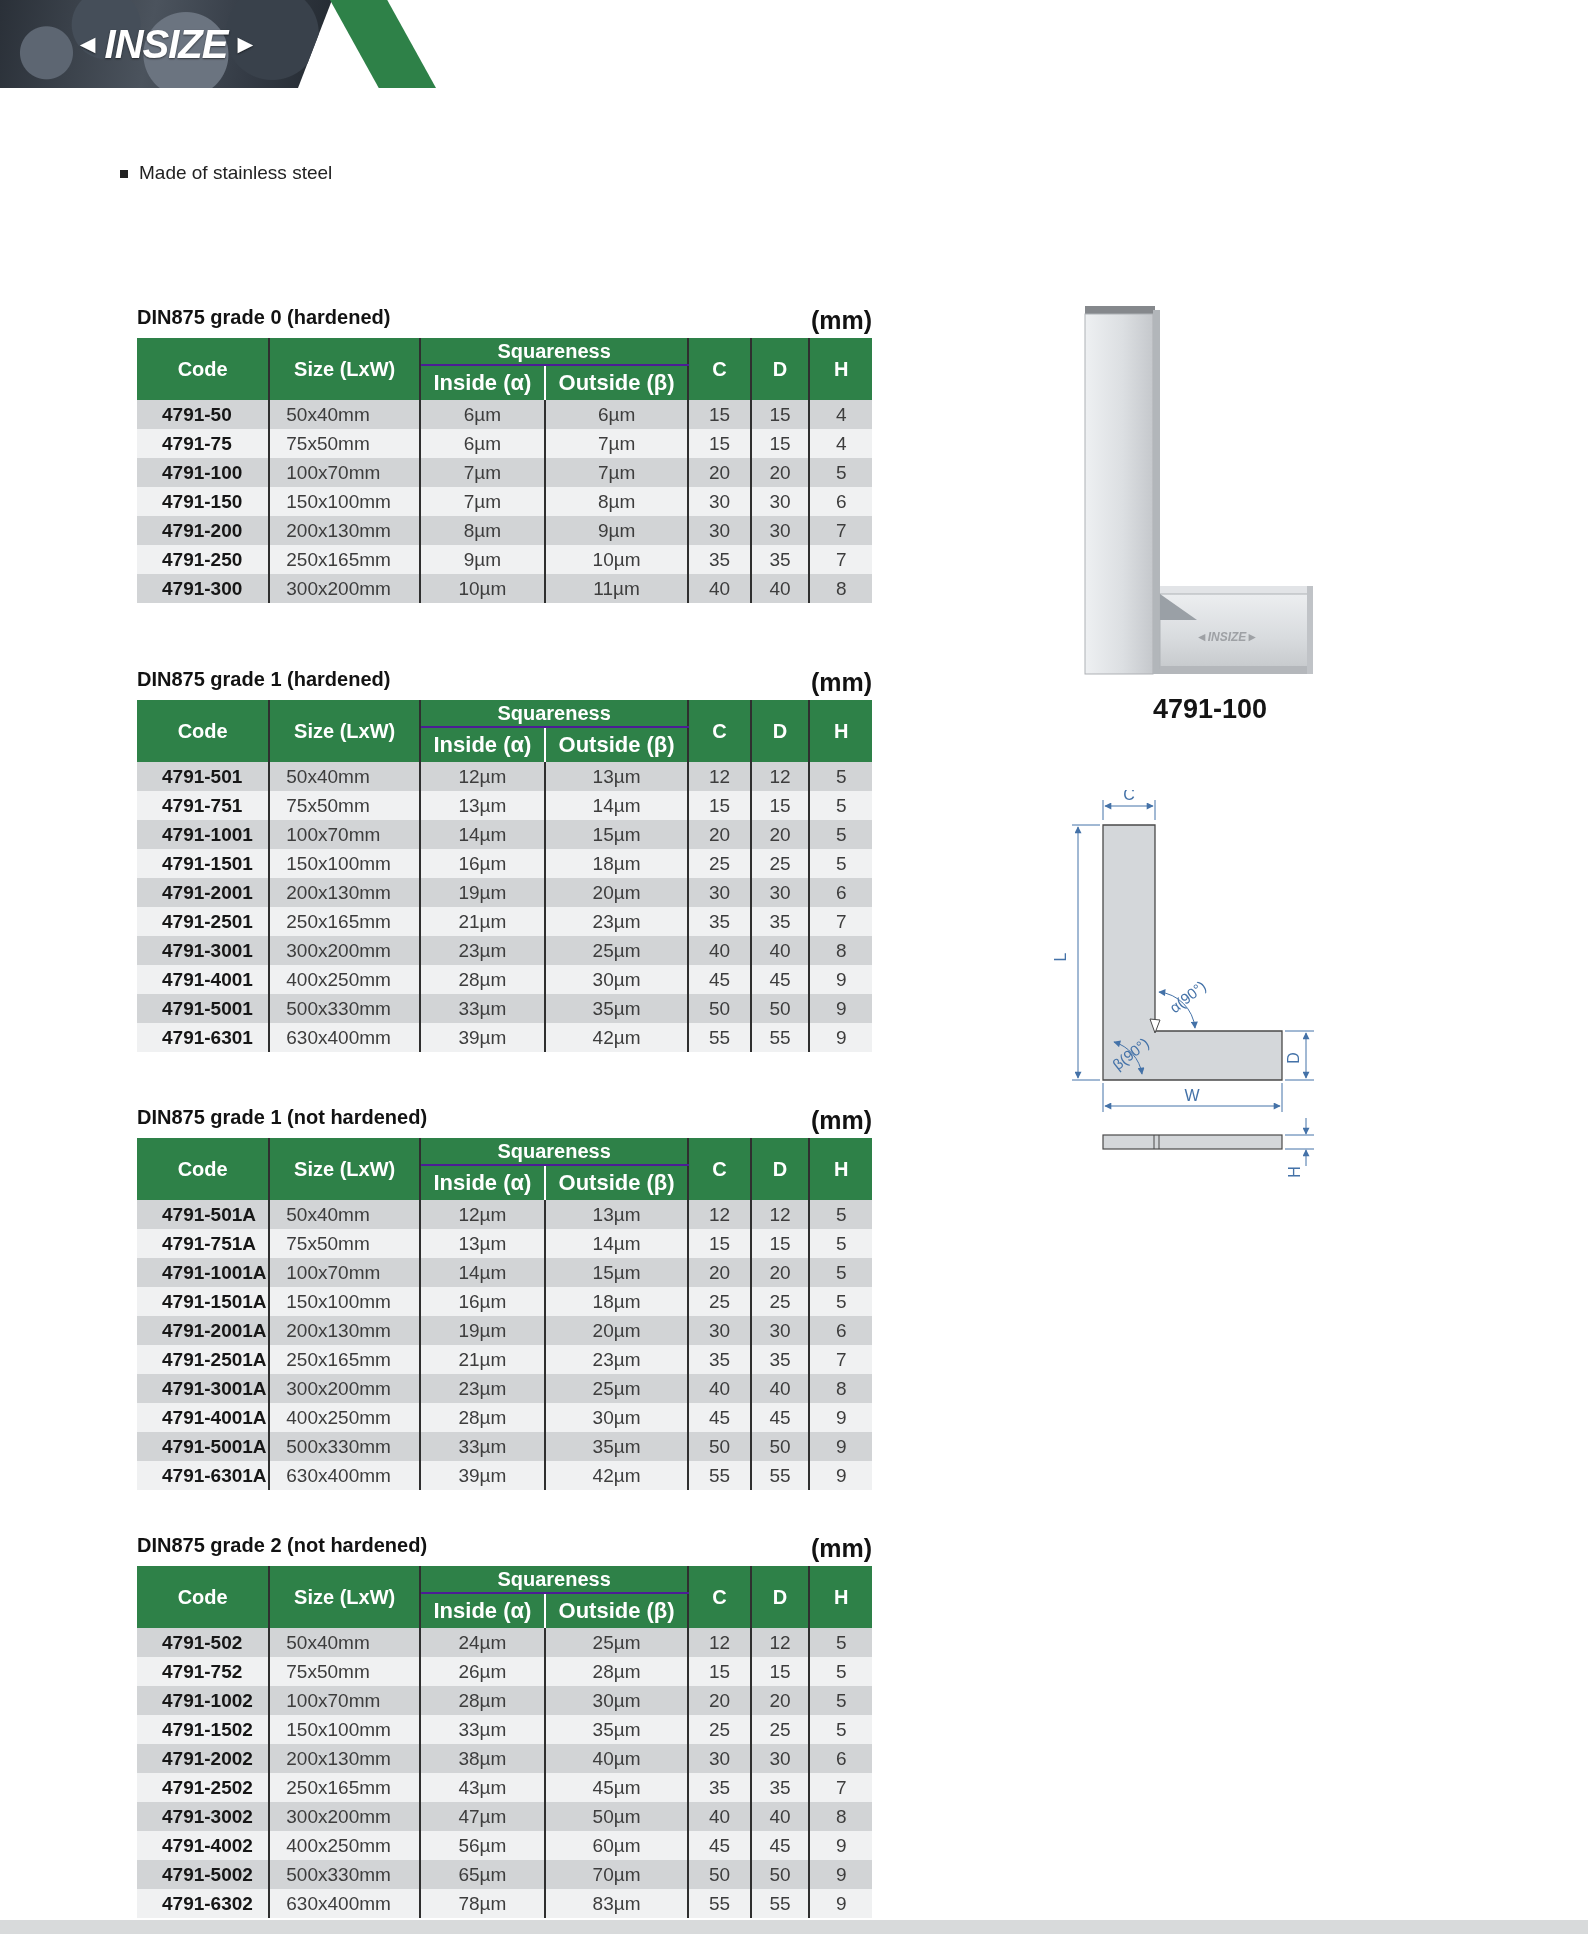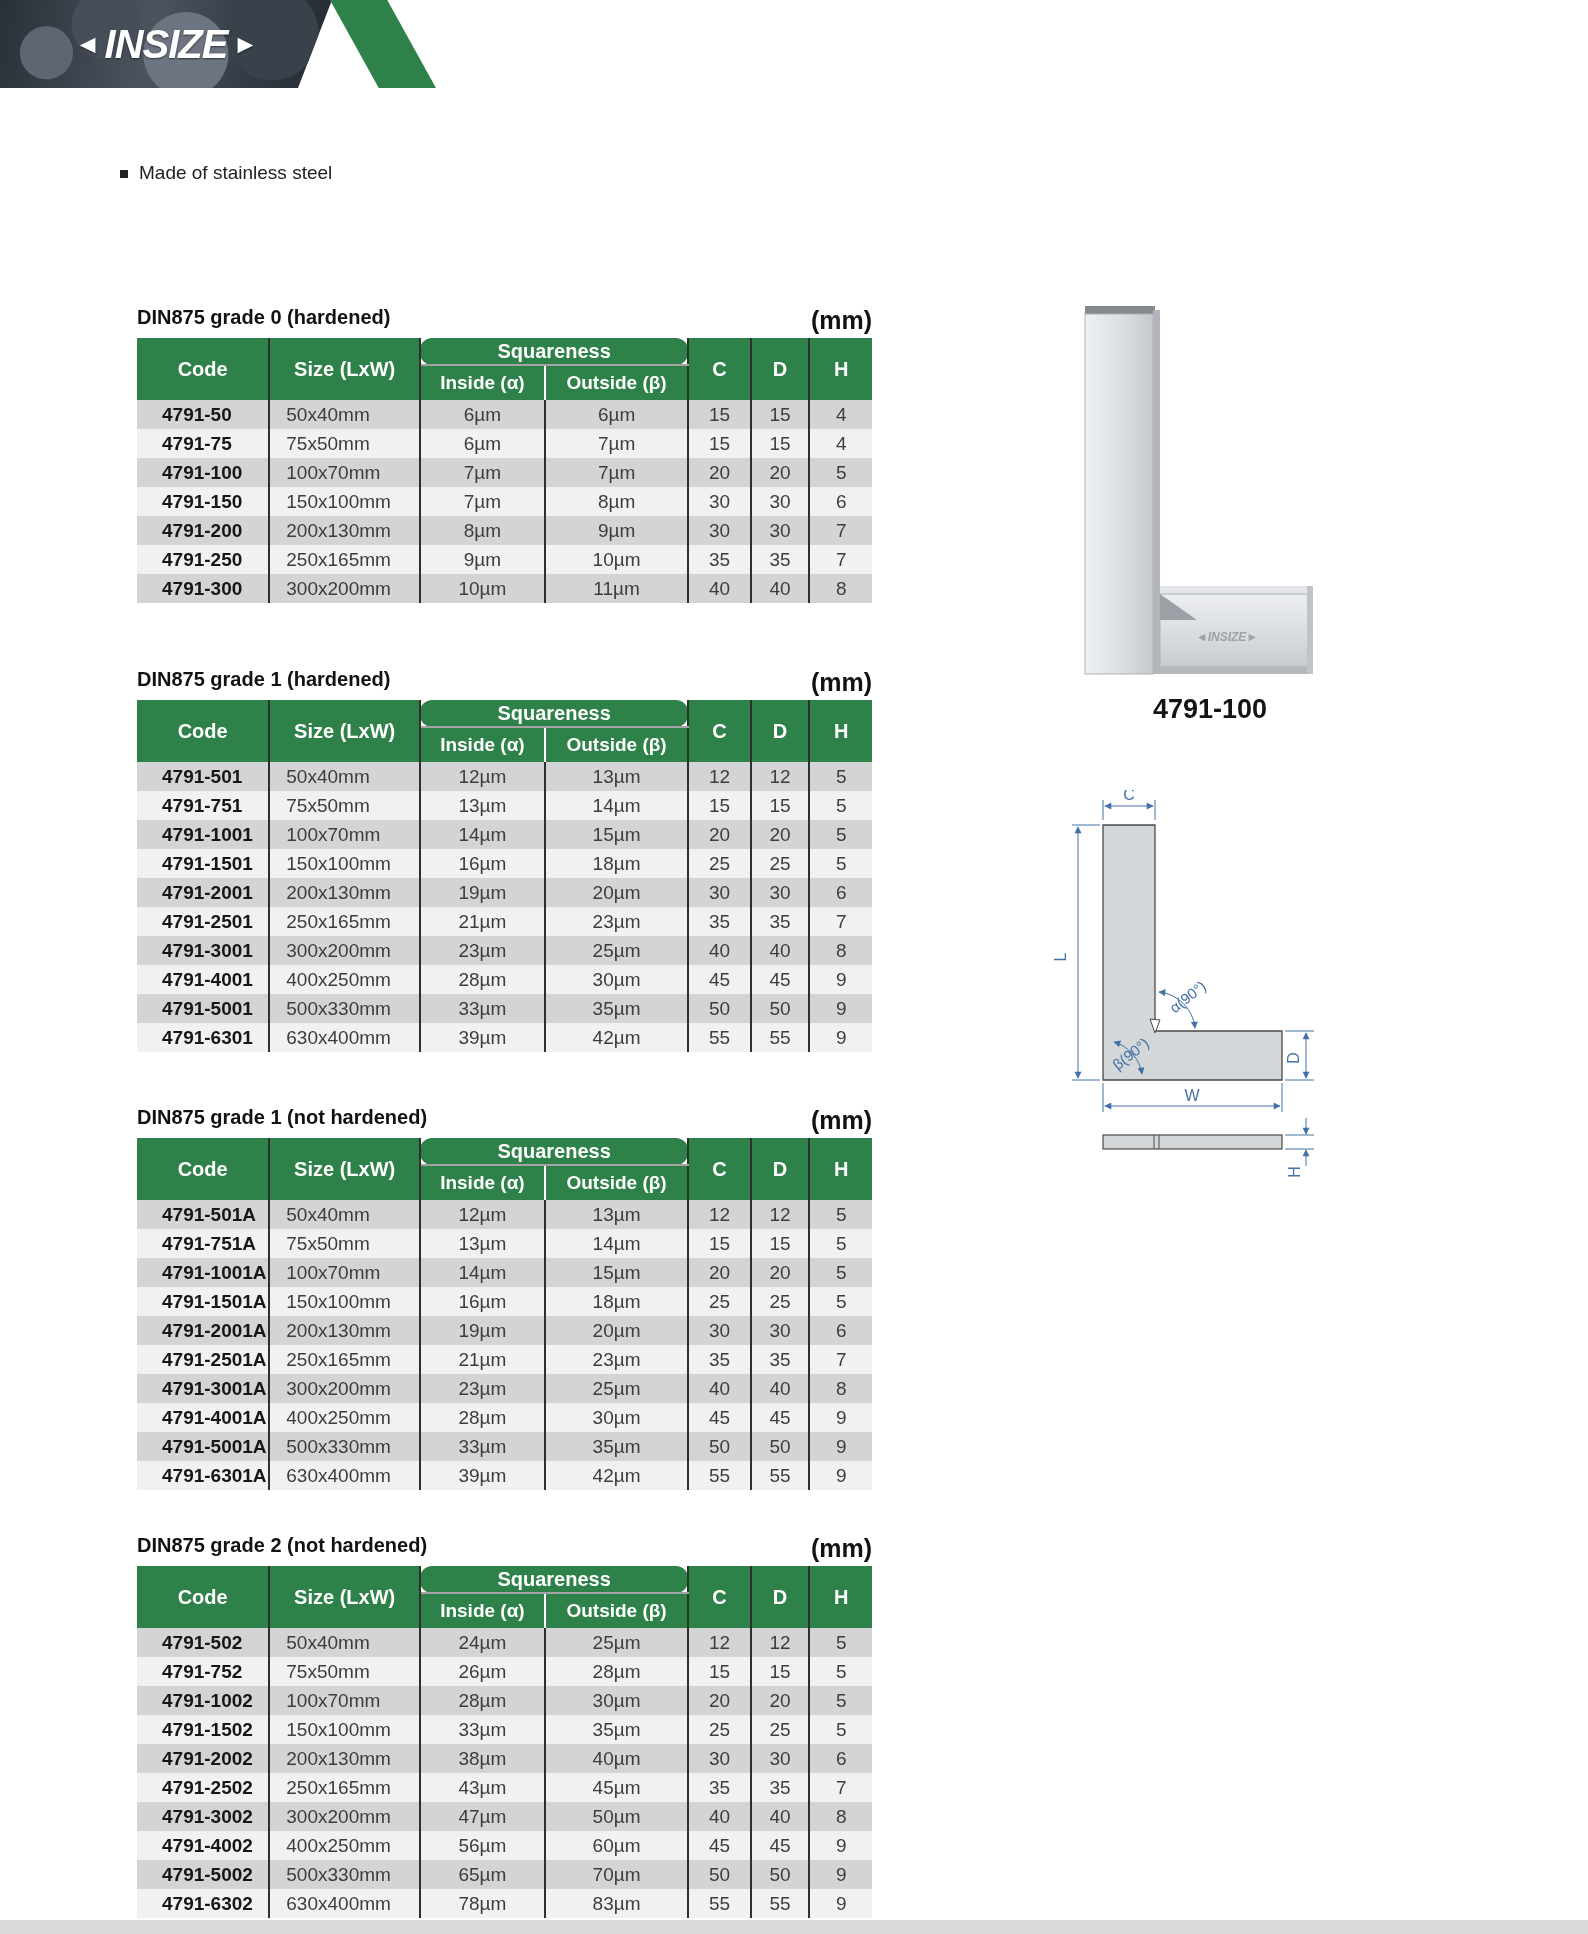--- a/index.html
+++ b/index.html
@@ -31,25 +31,25 @@
   .feature .sq{width:8px;height:8px;background:#222;flex:none;margin-top:1px;}
 
   
   .section{position:absolute;left:137px;width:735px;}
   .sec-head{height:32px;display:flex;justify-content:space-between;align-items:flex-start;
     font-weight:bold;font-size:20px;color:#121212;padding-bottom:4px;box-sizing:border-box;}
   .sec-head .unit{font-size:25px;}
   table.spec{border-collapse:collapse;width:735px;table-layout:fixed;}
   table.spec th{background:#2e8148;color:#fff;font-weight:bold;text-align:center;padding:0;}
   table.spec thead tr.r1 th{height:26px;font-size:20px;}
-  table.spec thead tr.r2 th{height:34px;font-size:19px;}
+  table.spec thead tr.r2 th{height:34px;font-size:22px;}
   table.spec th.rsp{font-size:20px;}
   table.spec th{border-right:2px solid #2f2f2f;}
   table.spec th.last{border-right:none;}
-  table.spec th.sqr{border-bottom:2px solid #a3a3a3;border-radius:12px;}
+  table.spec th.sqr{border-bottom:2px solid #4c1d95;}
   table.spec th.inside{border-right:2px solid #fff;}
   table.spec td{height:29px;padding:0;font-size:19px;color:#3d3d3d;text-align:center;
     border-right:2px solid #2f2f2f;white-space:nowrap;overflow:hidden;}
   table.spec td:last-child{border-right:none;}
   table.spec td:first-child{font-weight:bold;color:#161616;text-align:left;padding-left:25px;}
   table.spec td:nth-child(2){text-align:left;padding-left:16px;}
   table.spec tbody tr:nth-child(odd){background:#d2d4d6;}
   table.spec tbody tr:nth-child(even){background:#f0f1f2;}
 
   

